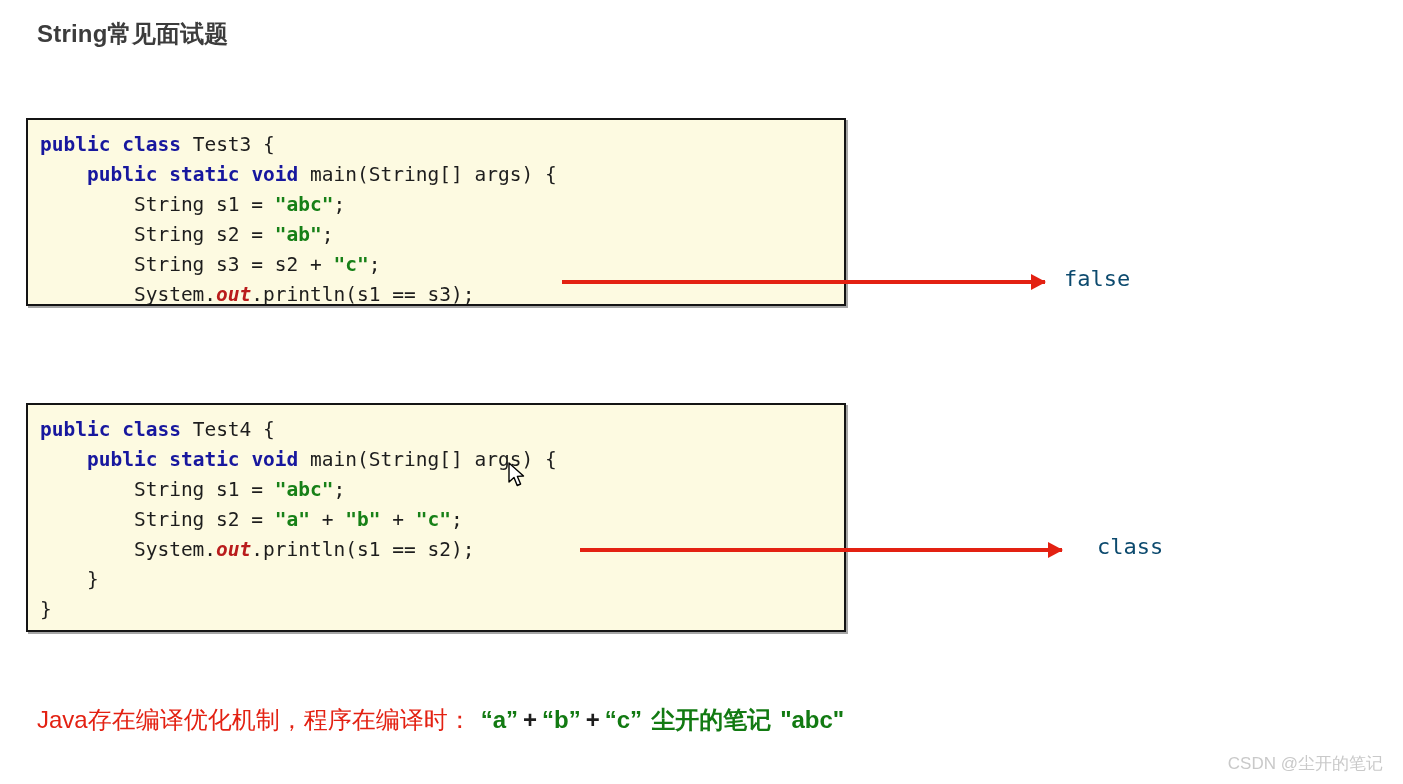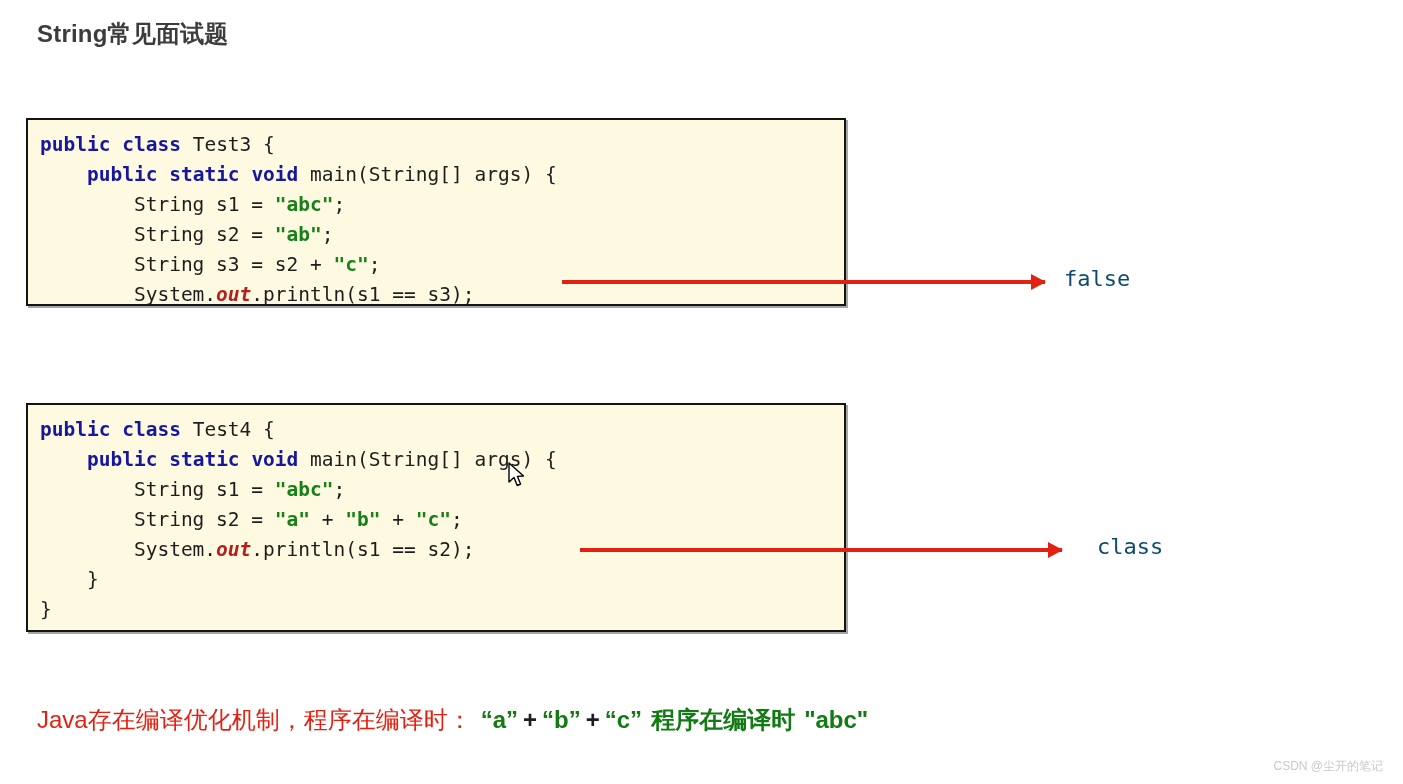--- a/index.html
+++ b/index.html
@@ -108,21 +108,21 @@
     font-weight: bold;
     padding: 0 5px;
   }
   #conclusion .sp { display: inline-block; width: 9px; }
 
   
   #watermark {
     position: absolute;
     right: 20px;
     bottom: 9px;
-    font-size: 12px;
+    font-size: 17px;
     color: #c9c9c9;
     white-space: nowrap;
   }
 
   
   #mouse-cursor {
     position: absolute;
     left: 508px;
     top: 462px;
     width: 18px;
@@ -143,20 +143,20 @@
 <div id="result-false" class="result-label">false</div>
 
 <div id="code-box-2" class="code-box">
   <div class="code-lines"><div class="code-line"><span class="tok-kw">public</span><span class="tok-plain"> </span><span class="tok-kw">class</span><span class="tok-plain"> Test4 {</span></div><div class="code-line"><span class="tok-plain">    </span><span class="tok-kw">public</span><span class="tok-plain"> </span><span class="tok-kw">static</span><span class="tok-plain"> </span><span class="tok-kw">void</span><span class="tok-plain"> main(String[] args) {</span></div><div class="code-line"><span class="tok-plain">        String s1 = </span><span class="tok-str">"abc"</span><span class="tok-plain">;</span></div><div class="code-line"><span class="tok-plain">        String s2 = </span><span class="tok-str">"a"</span><span class="tok-plain"> + </span><span class="tok-str">"b"</span><span class="tok-plain"> + </span><span class="tok-str">"c"</span><span class="tok-plain">;</span></div><div class="code-line"><span class="tok-plain">        System.</span><span class="tok-field">out</span><span class="tok-plain">.println(s1 == s2);</span></div><div class="code-line"><span class="tok-plain">    }</span></div><div class="code-line"><span class="tok-plain">}</span></div></div>
 </div>
 
 <div id="arrow-2" class="arrow"></div>
 <div id="result-true" class="result-label">class</div>
 
 <div id="conclusion">
-  <span class="c-red">Java存在编译优化机制，程序在编译时：</span><span class="sp"></span><span class="c-green">“a”</span><span class="c-plus">+</span><span class="c-green">“b”</span><span class="c-plus">+</span><span class="c-green">“c”</span><span class="sp"></span><span class="c-green">程序在编译时</span><span class="sp"></span><span class="c-green">"abc"</span>
+  <span class="c-red">Java存在编译优化机制，程序在编译时：</span><span class="sp"></span><span class="c-green">“a”</span><span class="c-plus">+</span><span class="c-green">“b”</span><span class="c-plus">+</span><span class="c-green">“c”</span><span class="sp"></span><span class="c-green">尘开的笔记</span><span class="sp"></span><span class="c-green">"abc"</span>
 </div>
 
 <div id="watermark">CSDN @尘开的笔记</div>
 
 <svg id="mouse-cursor" viewBox="0 0 18 26">
   <polygon points="1,1 1,20 6,15.5 9.2,23.5 12.6,22 9.4,14.4 15.5,14" fill="#ffffff" stroke="#000000" stroke-width="1.4" stroke-linejoin="round"></polygon>
 </svg>
 
 </body></html>

